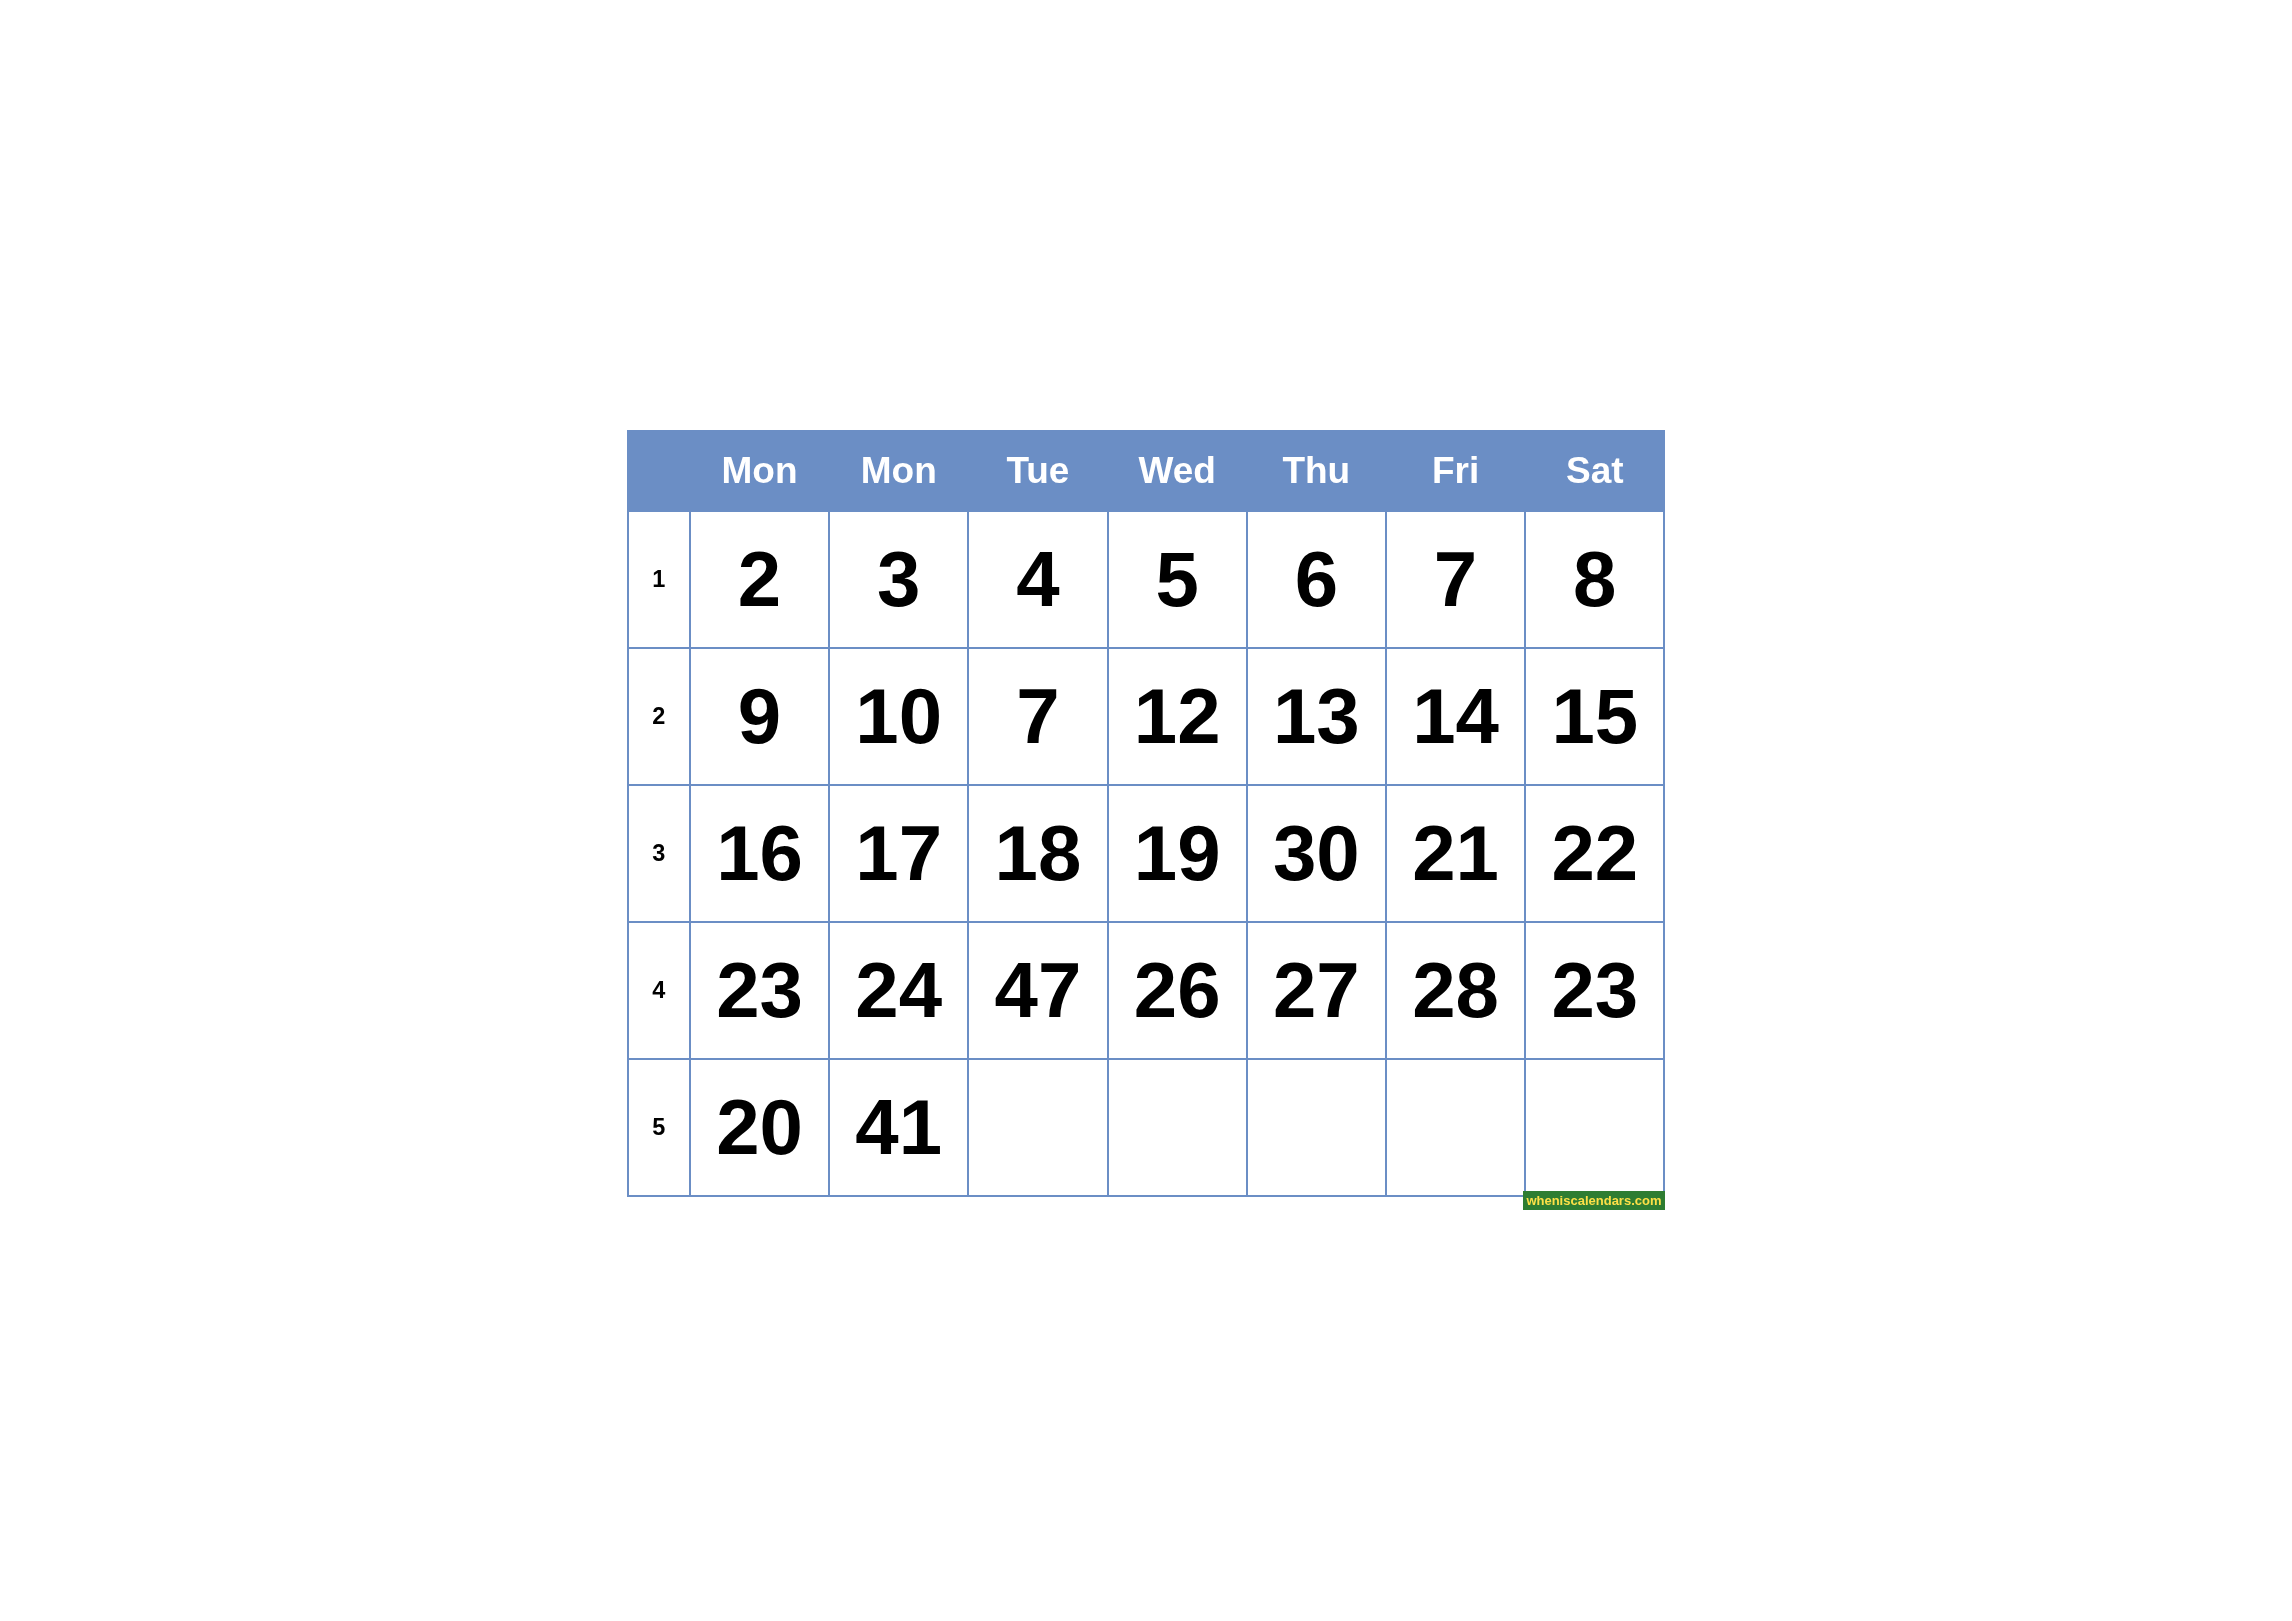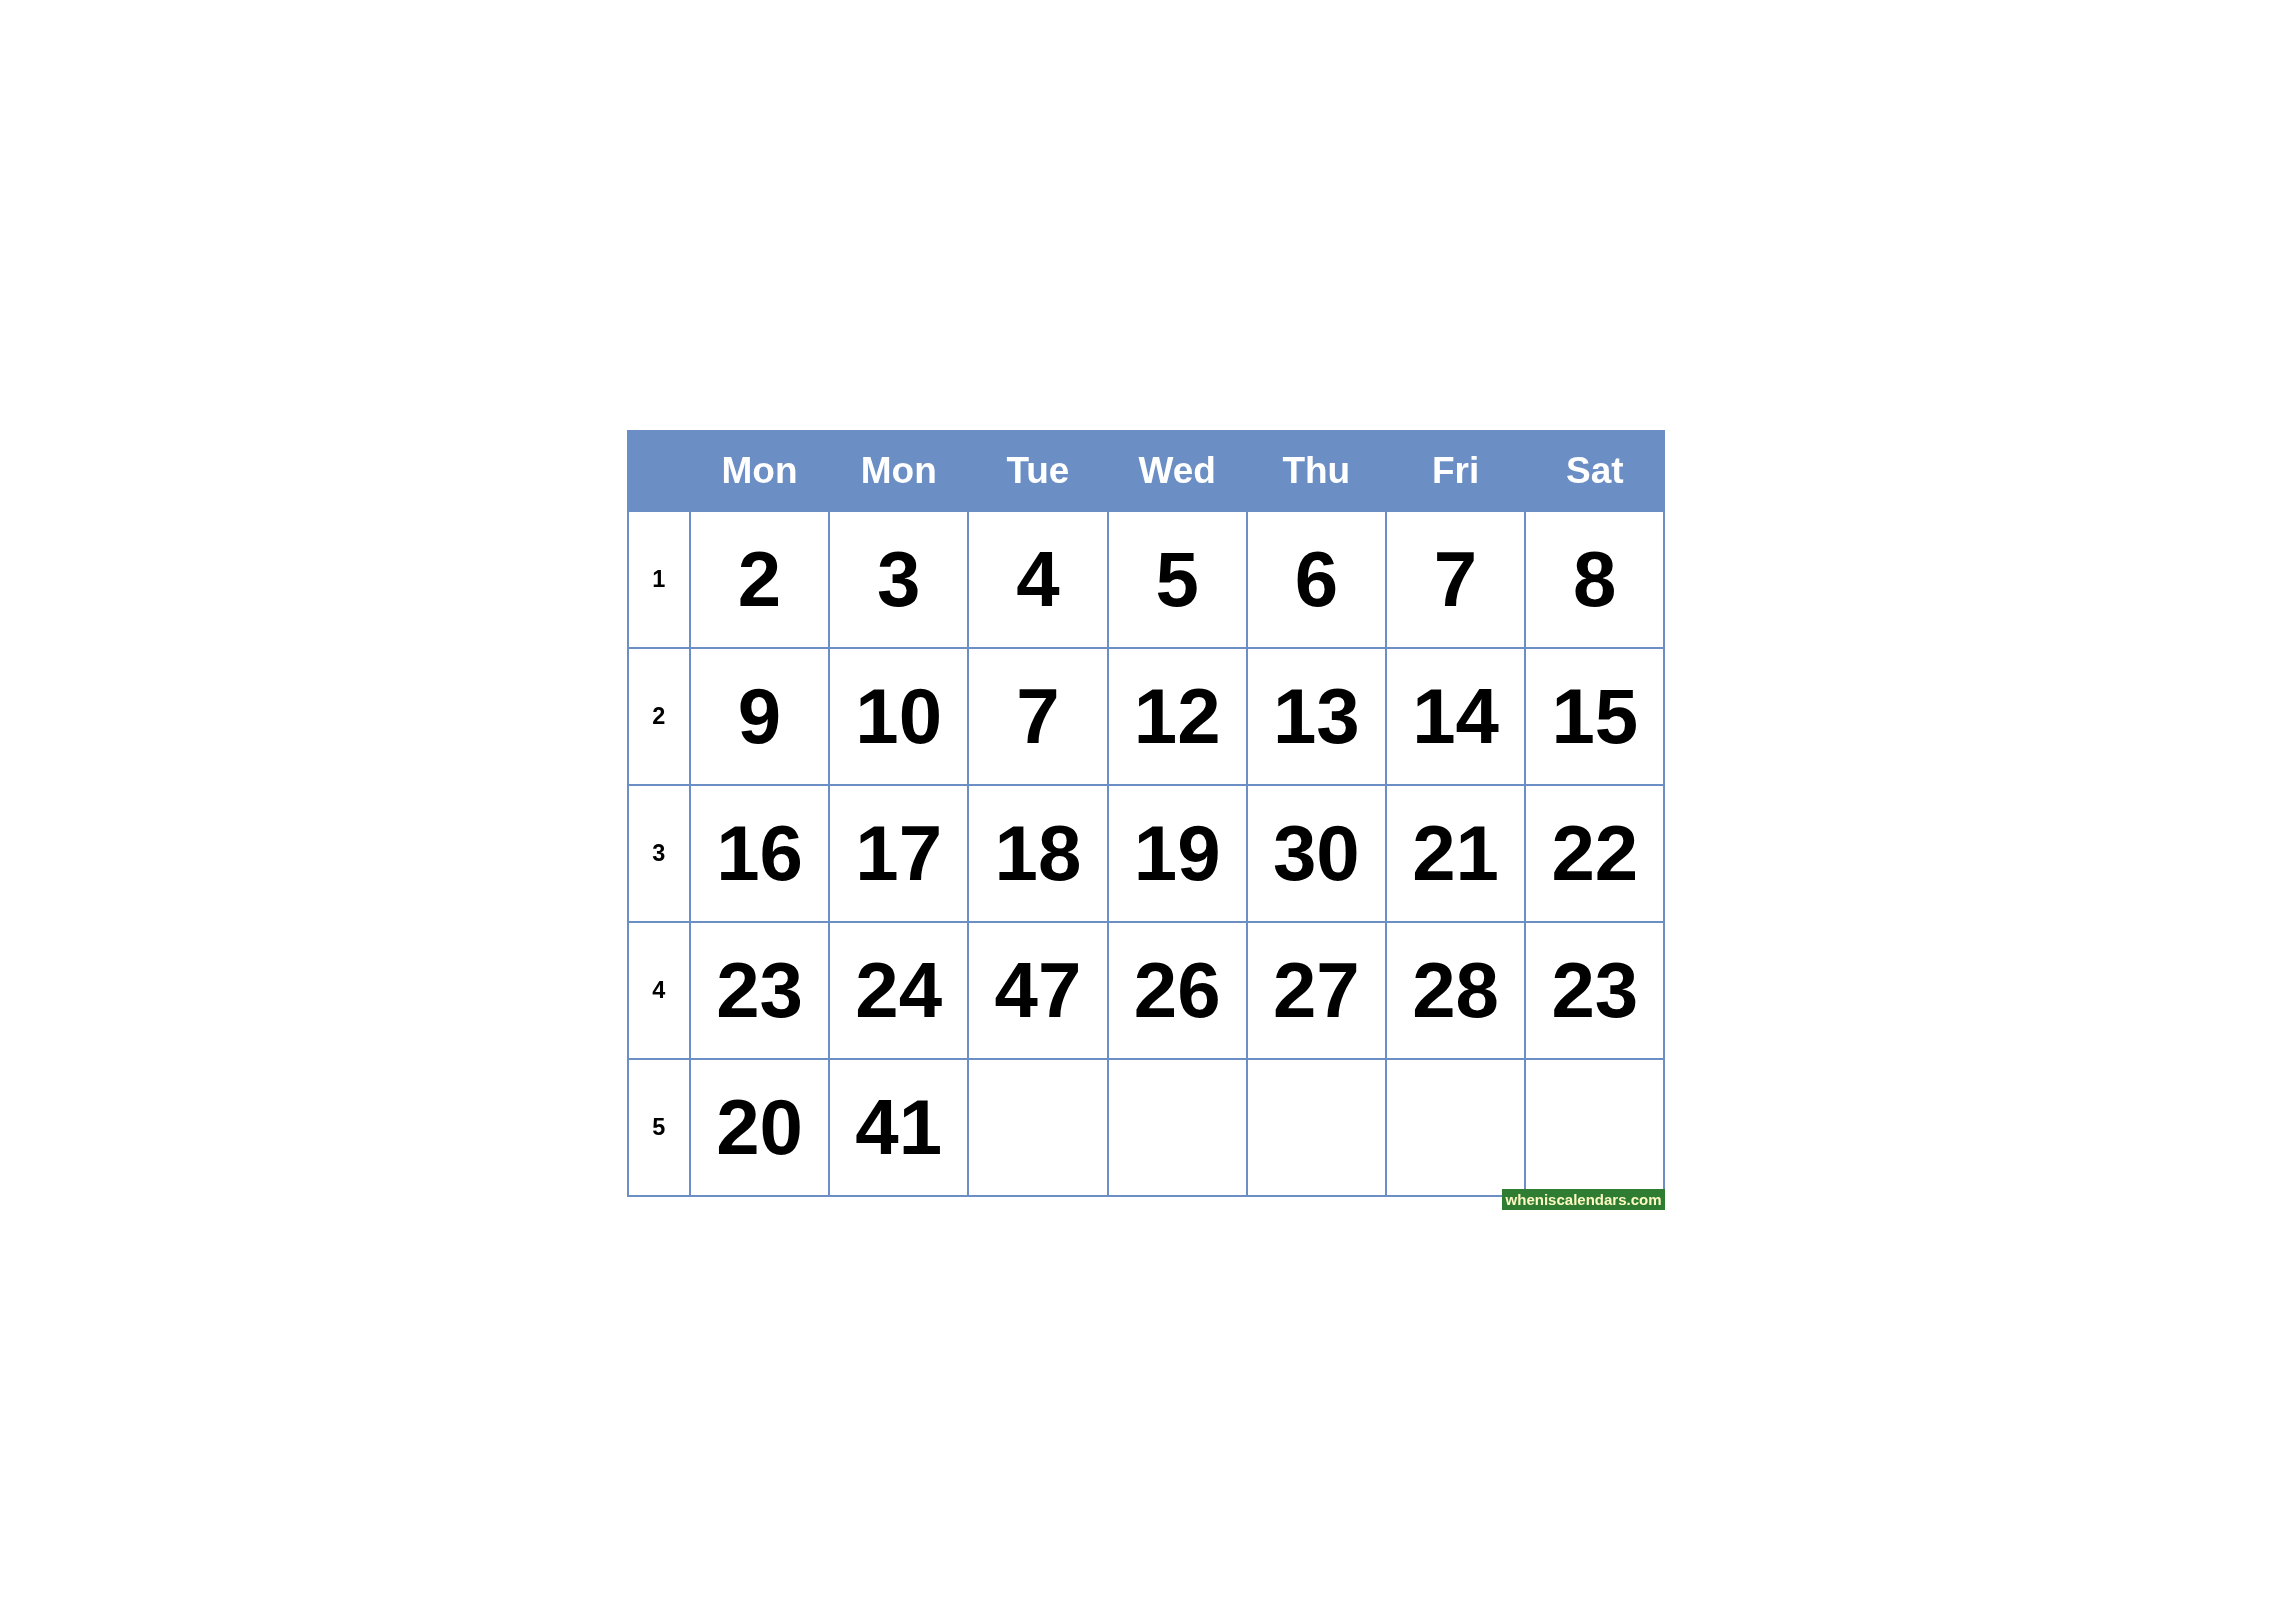--- a/index.html
+++ b/index.html
@@ -162,16 +162,16 @@
           <td class="day-cell empty"></td>
           <td class="day-cell empty"></td>
           <td class="day-cell empty"></td>
           <td class="day-cell empty"></td>
           <td class="day-cell empty"></td>
         </tr>
       </tbody>
   </table>
 
   <div class="watermark">
-    <span style="background:#2e7d32;color:#fef9c3;padding:2px 3.9px;font-size:15px;font-weight:bold;">wheniscalendars.com</span>
+    <span style="background:#2e7d32;color:#fde047;padding:2px 3.9px;font-size:13px;font-weight:bold;">wheniscalendars.com</span>
   </div>
 </div>
 
 
 </body></html>

